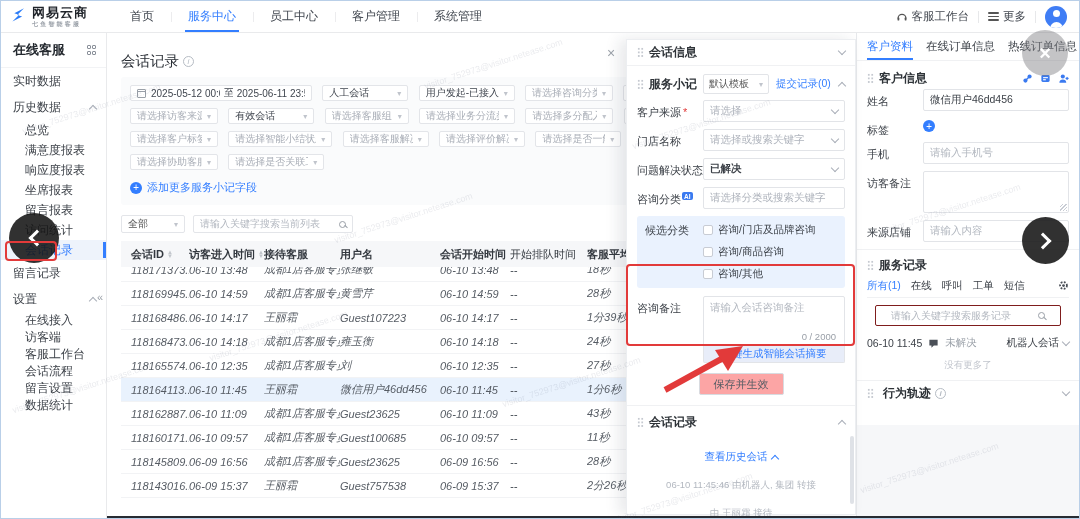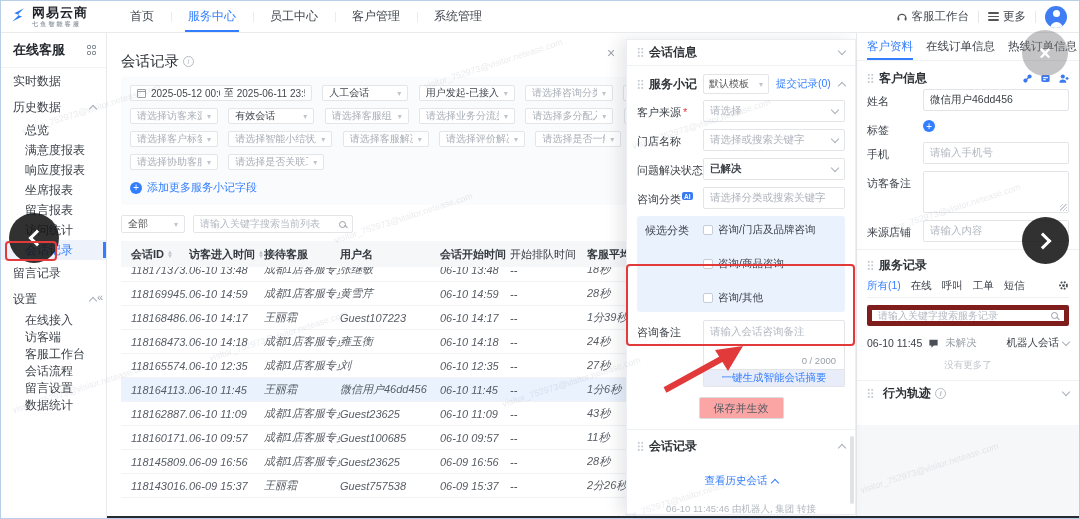--- a/index.html
+++ b/index.html
@@ -87,21 +87,21 @@
 .mini-sel{display:inline-flex;align-items:center;width:66px;height:20px;border:1px solid #e2e4e8;border-radius:2px;padding:0 5px;font-size:10px;color:#555;font-weight:normal;margin-left:6px}
 .submit-link{color:#337eff;font-size:10.5px;font-weight:normal;margin-left:7px;cursor:pointer;white-space:nowrap}
 .fld{display:flex;align-items:flex-start;margin-bottom:7px}
 .fld-lb{width:66px;font-size:11px;color:#3c4148;padding-top:5px;flex:none;position:relative}
 .req::after{content:"*";color:#e23a3a;margin-left:2px}
 .ai-badge{display:inline-block;background:#3a7af0;color:#fff;font-size:6.5px;border-radius:2px;padding:0.5px 2px;vertical-align:super;margin-left:1px}
 .sel-ctl{flex:1;display:flex;align-items:center;height:22px;border:1px solid #e2e4e8;border-radius:2px;padding:0 6px;font-size:10.5px;color:#aeb3bc;background:#fff}
 .sel-ctl .val{color:#3c4148}
 .cand{display:flex;background:#eaf2fe;border-radius:3px;padding:7px 8px;margin-bottom:8px}
 .cand-lb{width:58px;font-size:11px;color:#3c4148;flex:none}
-.cand-list{display:flex;flex-direction:column;gap:20px}
+.cand-list{display:flex;flex-direction:column;gap:8px}
 .cand-item{display:flex;align-items:center;gap:5px;font-size:10.5px;color:#3c4148;cursor:pointer}
 .cb{width:10px;height:10px;border:1px solid #c8ccd4;border-radius:2px;background:#fff;flex:none}
 .remark-wrap{flex:1}
 .ta{border:1px solid #e2e4e8;border-radius:2px 2px 0 0;height:50px;position:relative;font-size:10.5px;color:#b3b8c0;padding:4px 6px;background:#fff}
 .ta .cnt{position:absolute;right:8px;bottom:3px;color:#9aa0a8;font-size:9.5px}
 .ai-bar{height:17px;background:#e8edf9;border:1px solid #e2e4e8;border-top:none;border-radius:0 0 2px 2px;display:flex;align-items:center;justify-content:center;color:#337eff;font-size:10.5px;cursor:pointer}
 .save-btn{display:block;margin:10px auto 10px;height:22px;line-height:20px;padding:0 14px;background:#fca5a5;border:1px solid #d8dbe0;border-radius:2px;color:#565c64;font-size:11px;cursor:pointer}
 .mp-div{height:1px;background:#f0f1f3;margin:0 -10px}
 .sec-hd{display:flex;align-items:center;height:24px;font-weight:bold;color:#2e3338;font-size:12px;margin-top:4px}
 .hist-link{display:flex;align-items:center;justify-content:center;gap:4px;color:#337eff;font-size:10.5px;margin-top:16px;cursor:pointer}
@@ -119,21 +119,21 @@
 .mini-ics{margin-left:auto;display:flex;gap:7px;align-items:center}
 .rfld{display:flex;align-items:flex-start;margin-bottom:7px}
 .rfld-lb{width:56px;font-size:11px;color:#3c4148;padding-top:5px;flex:none}
 .rinput{flex:1;display:flex;align-items:center;height:22px;border:1px solid #e2e4e8;border-radius:2px;padding:0 6px;font-size:10.5px;color:#b3b8c0;background:#fff}
 .rinput .val{color:#3c4148}
 .rta{flex:1;border:1px solid #e2e4e8;border-radius:2px;height:42px;position:relative;background:#fff}
 .rta::after{content:"";position:absolute;right:1px;bottom:1px;width:7px;height:7px;background:repeating-linear-gradient(135deg,transparent,transparent 1.5px,#c8ccd4 1.5px,#c8ccd4 2.5px)}
 .svc-tabs{display:flex;align-items:center;gap:10px;font-size:10.5px;color:#3c4148;height:20px;margin-top:2px;border-bottom:1px solid #f0f1f3;padding-bottom:4px}
 .svc-tab{cursor:pointer;white-space:nowrap}
 .svc-tab.active{color:#337eff}
-.svc-search{display:flex;align-items:center;height:21px;border:5px solid #7f1d1d;border-radius:2px;padding:0 6px;font-size:10px;color:#b3b8c0;margin:7px 0}
+.svc-search{display:flex;align-items:center;height:21px;border:1px solid #7f1d1d;border-radius:2px;padding:0 15px;font-size:10px;color:#b3b8c0;margin:7px 8px}
 .svc-row{display:flex;align-items:center;gap:6px;font-size:10.5px;color:#3c4148;height:20px}
 .svc-status{color:#9aa0a8}
 .svc-type{margin-left:auto;display:flex;align-items:center;gap:4px;color:#3c4148;cursor:pointer}
 .no-more{text-align:center;color:#c0c4cc;font-size:9.5px;margin:6px 0 8px}
 .rp-div{height:1px;background:#f0f1f3;margin:0 -10px}
 .beh-hd{display:flex;align-items:center;gap:4px;height:24px;font-weight:bold;color:#2e3338;font-size:12px}
 .beh-hd .cv{margin-left:auto}
 .grey-fill{position:absolute;left:0;right:0;bottom:2px;top:392px;background:#f6f7f9}
 
 .circle-btn{position:absolute;border-radius:50%;background:rgba(20,20,20,.88);display:flex;align-items:center;justify-content:center;z-index:80;cursor:pointer}

